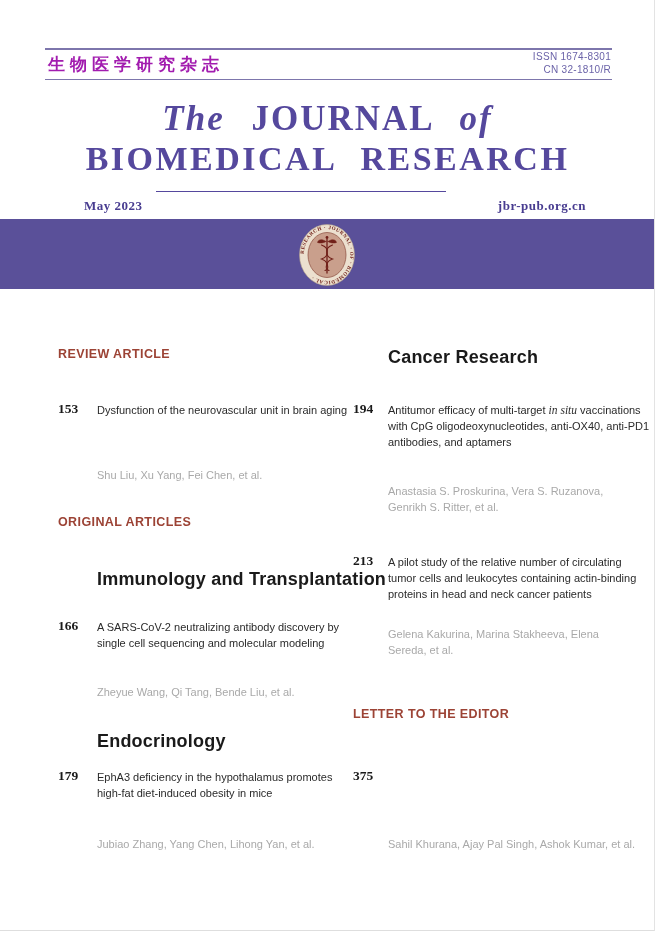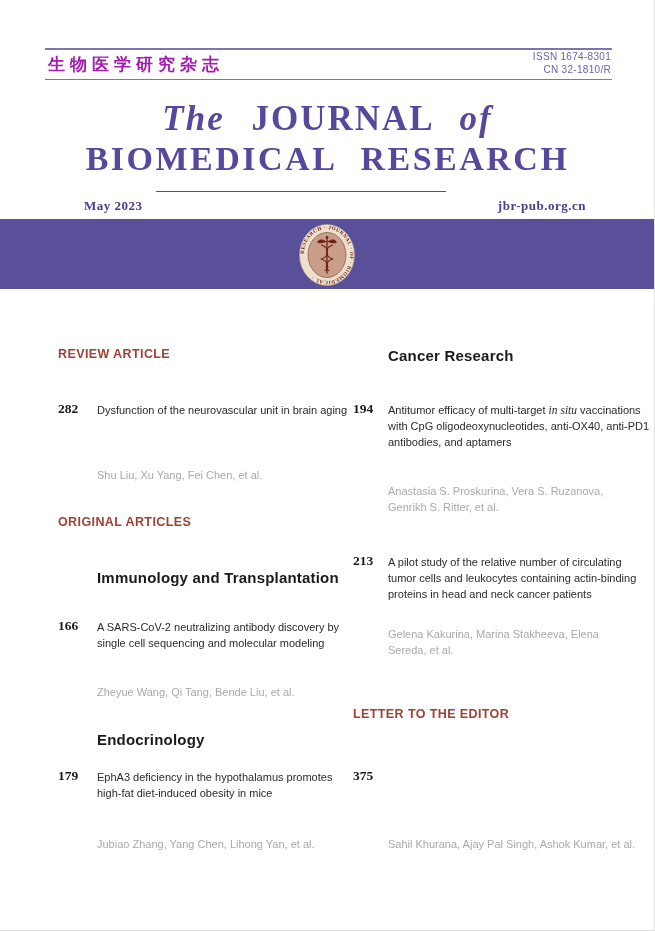--- a/index.html
+++ b/index.html
@@ -53,21 +53,21 @@
   .band { position: absolute; left: 0; top: 219px; width: 655px; height: 70px; background: #5a5099; }
   .seal { position: absolute; left: 299px; top: 224px; width: 56px; height: 62px; }
 
   
   .sec-head {
     position: absolute;
     font-size: 12.5px; font-weight: bold; color: #9c4335; letter-spacing: 0.4px;
   }
   .sub-head {
     position: absolute;
-    font-size: 15px; font-weight: bold; color: #1a1a1a; letter-spacing: 0.2px;
+    font-size: 18px; font-weight: bold; color: #1a1a1a; letter-spacing: 0.2px;
   }
   .pgnum {
     position: absolute;
     font-family: "Liberation Serif", "DejaVu Serif", serif;
     font-size: 13.5px; font-weight: bold; color: #1a1a1a;
   }
   .entry-title {
     position: absolute;
     font-size: 11px; line-height: 16px; color: #2a2a2a;
   }
@@ -125,21 +125,21 @@
       <line x1="28" y1="15" x2="28" y2="49"></line>
       <path d="M 27 17.5 C 23 14.5, 19 15.5, 18.5 18.5 C 21 19.5, 25 19, 27 17.5 Z" fill="#702019" stroke-width="0.5"></path>
       <path d="M 29 17.5 C 33 14.5, 37 15.5, 37.5 18.5 C 35 19.5, 31 19, 29 17.5 Z" fill="#702019" stroke-width="0.5"></path>
       <path d="M 22.5 21 C 33.5 25, 22.5 31, 33.5 35 C 22.5 39, 33.5 44, 26 46.5" stroke-width="1.1"></path>
       <path d="M 33.5 21 C 22.5 25, 33.5 31, 22.5 35 C 33.5 39, 22.5 44, 30 46.5" stroke-width="1.1"></path>
     </g>
   </svg>
 
   <div class="sec-head l-sec" style="top:347px">REVIEW ARTICLE</div>
 
-  <div class="pgnum l-pg" style="top:401px">282</div>
+  <div class="pgnum l-pg" style="top:401px">153</div>
   <div class="entry-title l-ti" style="top:402px">Dysfunction of the neurovascular unit in brain aging</div>
   <div class="authors l-ti" style="top:467px">Shu Liu, Xu Yang, Fei Chen, et al.</div>
 
   <div class="sec-head l-sec" style="top:515px">ORIGINAL ARTICLES</div>
 
   <div class="sub-head l-sub" style="top:569px">Immunology and Transplantation</div>
 
   <div class="pgnum l-pg" style="top:618px">166</div>
   <div class="entry-title l-ti" style="top:619px">A SARS-CoV-2 neutralizing antibody discovery by single cell sequencing and molecular modeling</div>
   <div class="authors l-ti" style="top:684px">Zheyue Wang, Qi Tang, Bende Liu, et al.</div>

